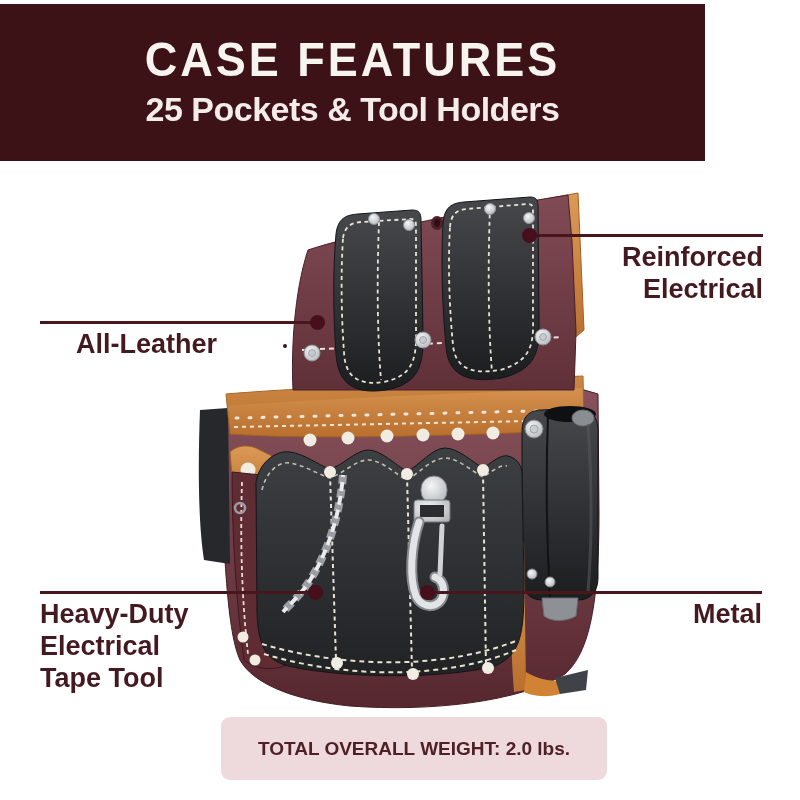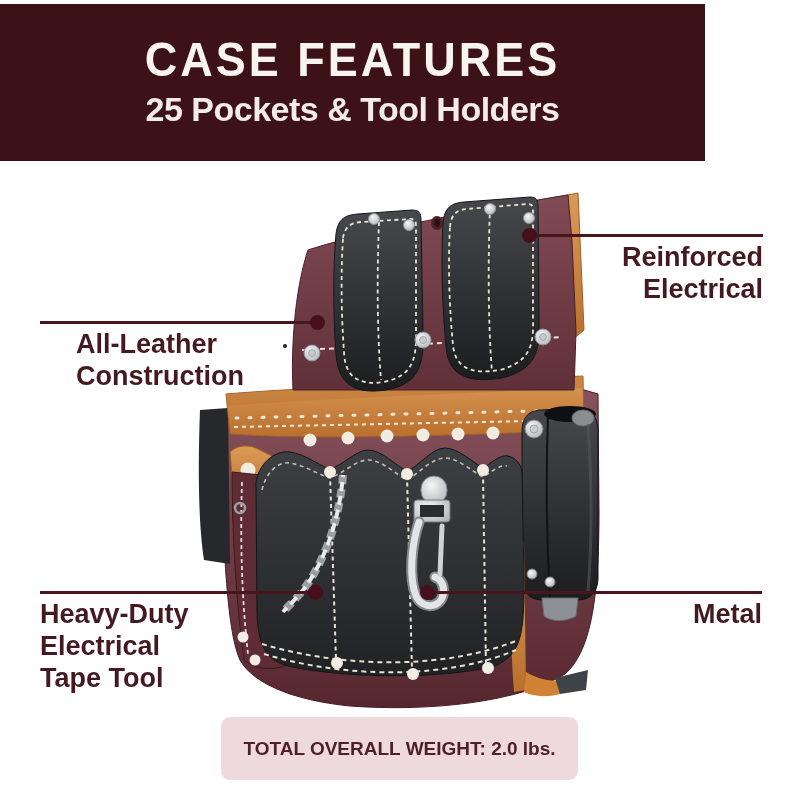--- a/index.html
+++ b/index.html
@@ -36,21 +36,21 @@
   #dot-leather  { left:310px; top:315px; }
   #text-leather { left:40px; top:328px;margin-left:36px; }
   #line-chain { left:40px; top:591px; width:276px; }
   #dot-chain  { left:308px; top:585px; }
   #text-chain { left:40px; top:598px; }
   #line-clip { left:427px; top:591px; width:335px; }
   #dot-clip  { left:420px; top:585px; }
   #text-clip { right:38px; top:598px; }
   
   .spec-box {
-    position:absolute; left:221px; top:717px; width:357px; height:63px;
+    position:absolute; left:221px; top:717px; width:386px; height:63px;
     background:#eed9dc; border-radius:9px; display:flex; flex-direction:column;
     align-items:center; justify-content:center; z-index:5;
   }
   .spec-line { color:#4f2127; font-size:19px; font-weight:700; line-height:25px; white-space:nowrap; }
   
   .pouch-svg { position:absolute; left:190px; top:182px; z-index:1; }
 </style>
 </head>
 <body>
 
@@ -227,21 +227,20 @@
 <div class="callout-dot" id="dot-reinforced"></div>
 <div class="callout-text align-right" id="text-reinforced">
   <div>Reinforced</div>
   <div>Electrical</div>
 </div>
 
 <div class="callout-line" id="line-leather"></div>
 <div class="callout-dot" id="dot-leather"></div>
 <div class="callout-text" id="text-leather">
   <div>All-Leather</div>
-  <div>Construction</div>
 </div>
 
 <div class="callout-line" id="line-chain"></div>
 <div class="callout-dot" id="dot-chain"></div>
 <div class="callout-text" id="text-chain">
   <div>Heavy-Duty</div>
   <div>Electrical</div>
   <div>Tape Tool</div>
 </div>
 

